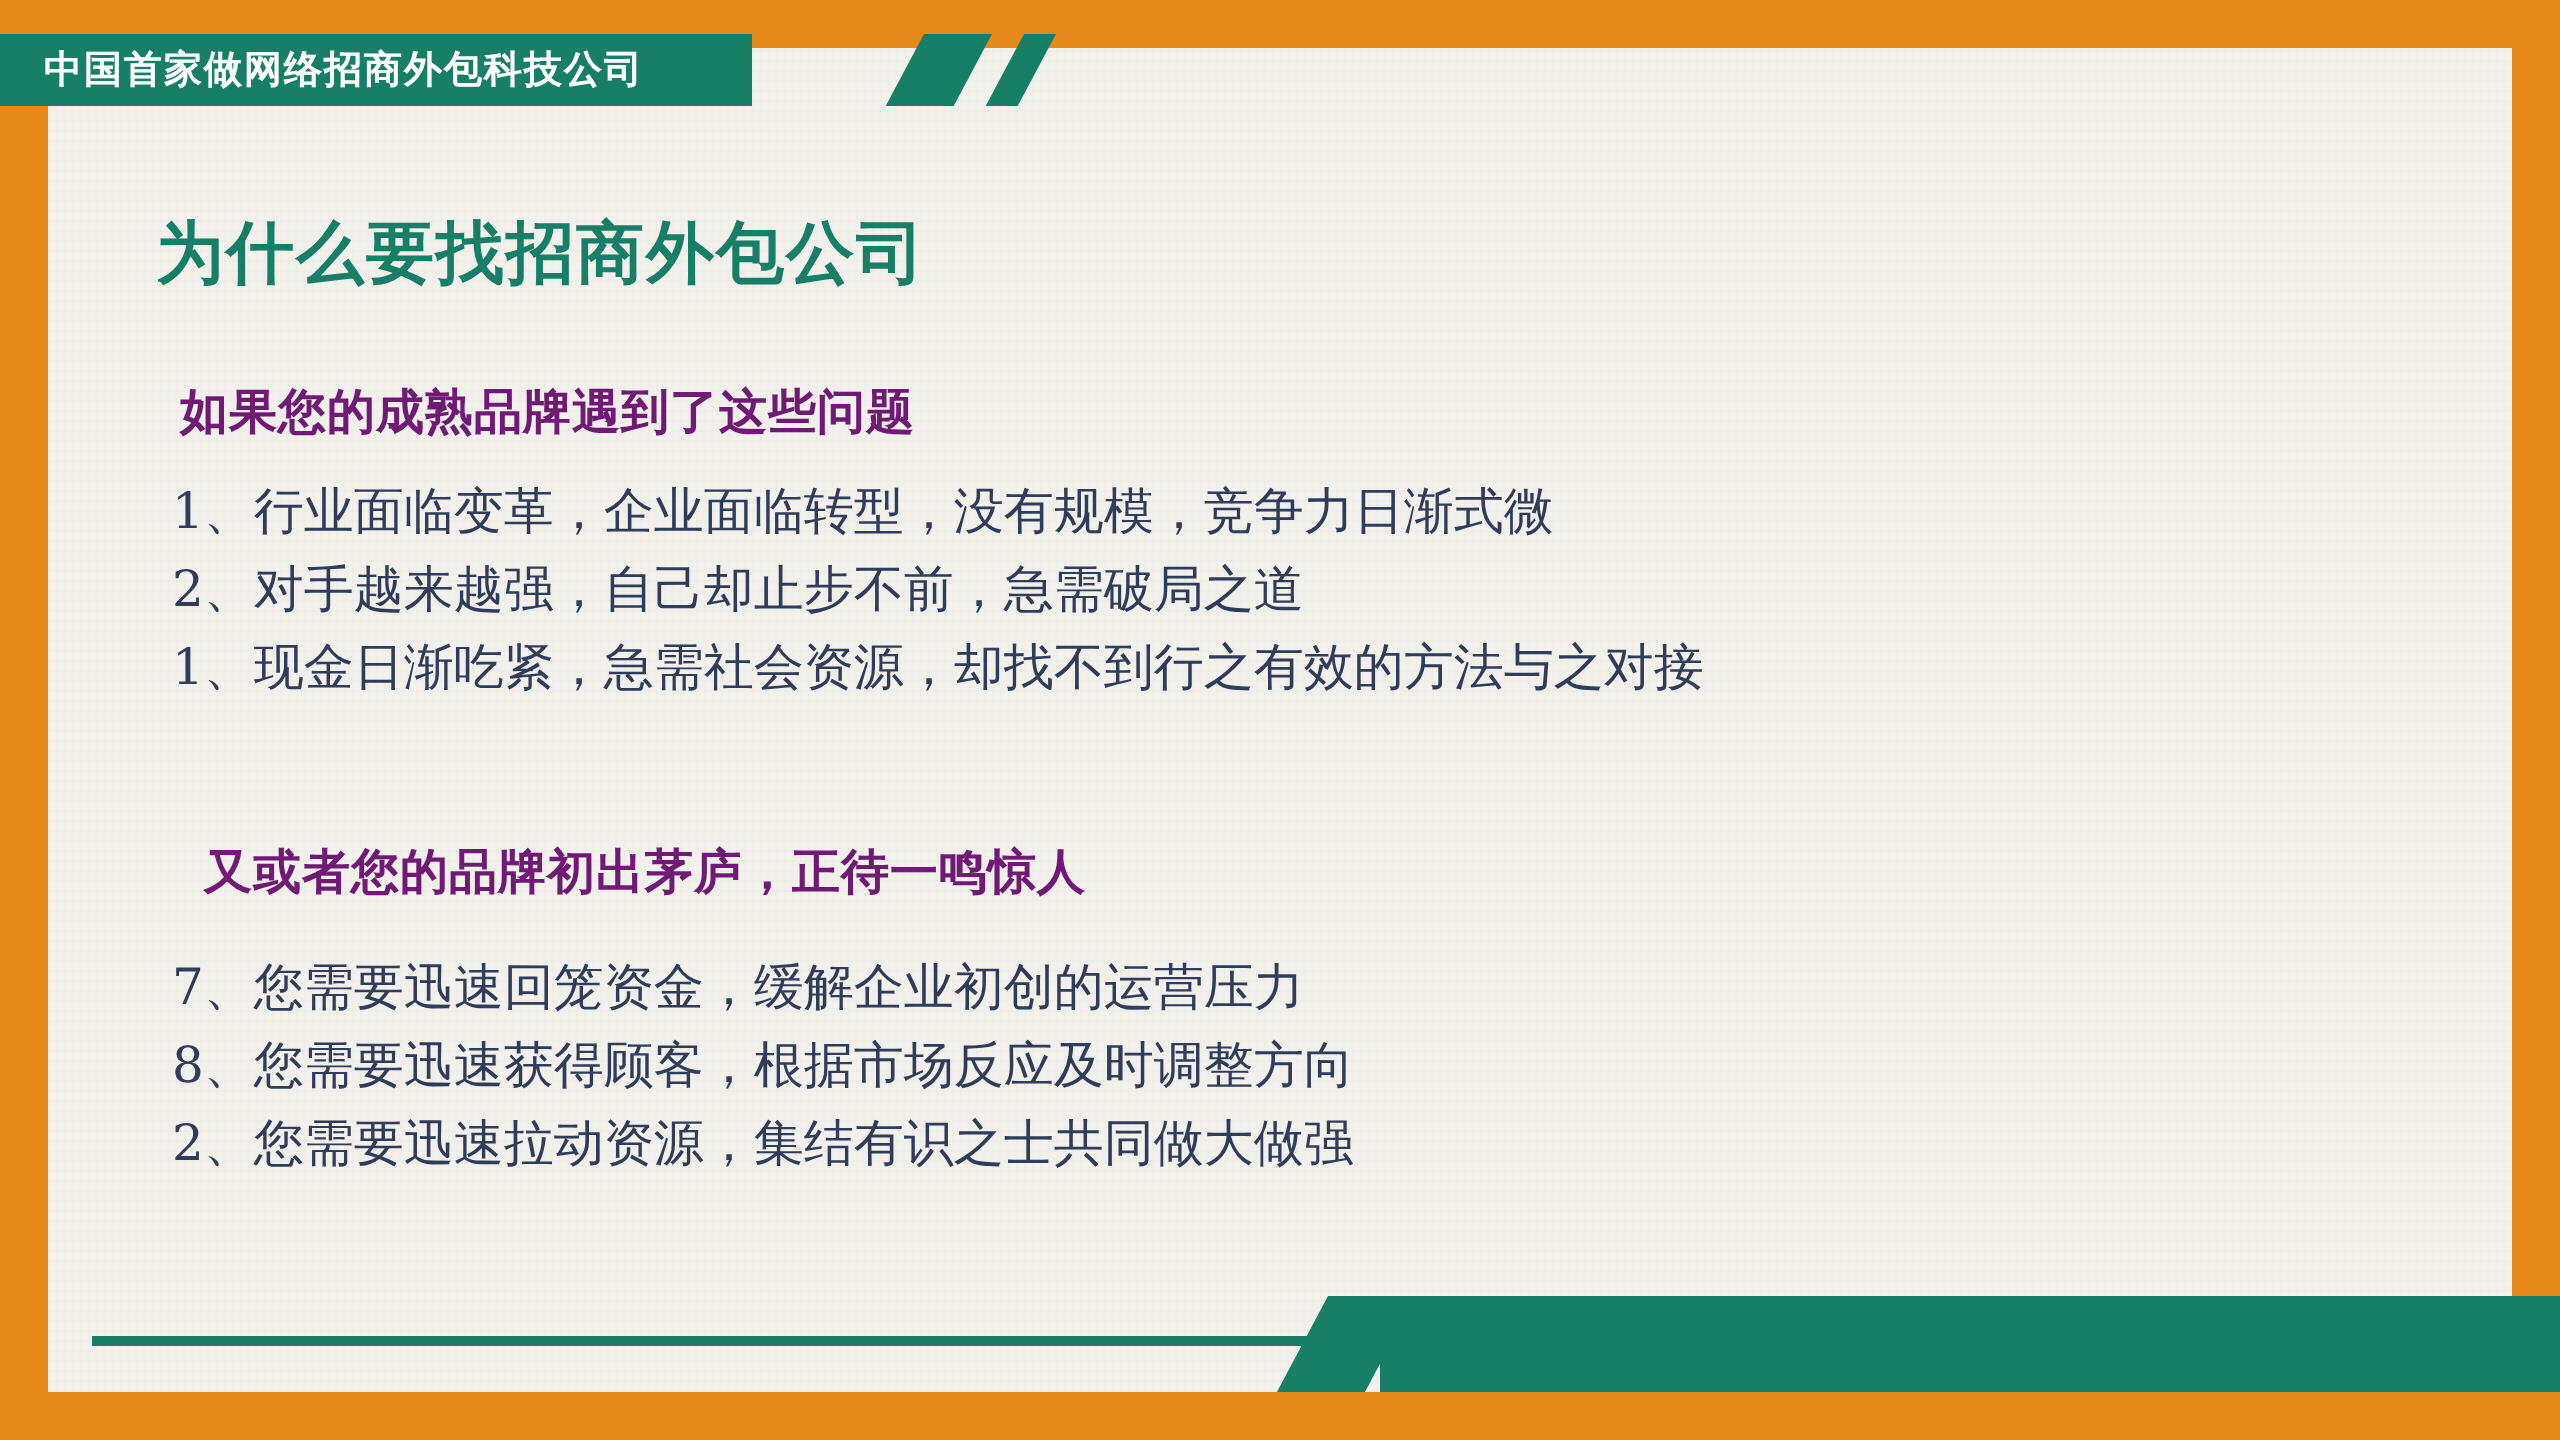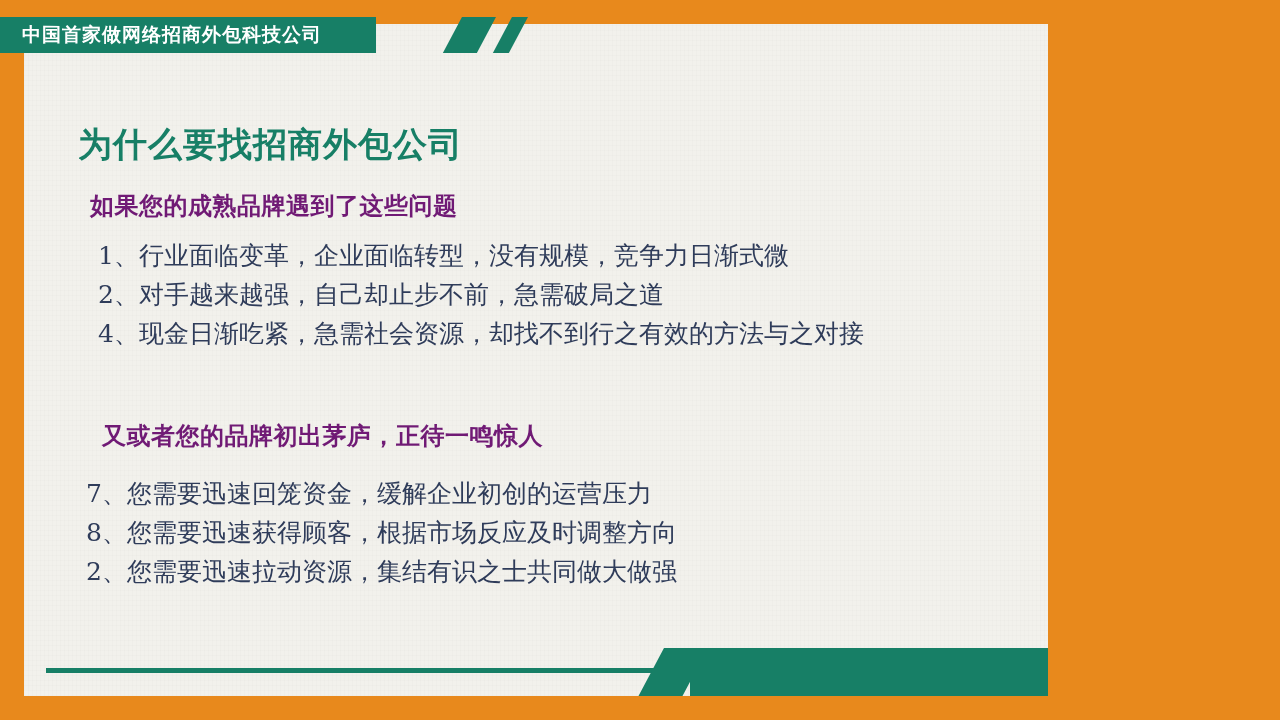--- a/index.html
+++ b/index.html
@@ -8,21 +8,21 @@
   }
   body {
     width: 1280px;
     height: 720px;
     overflow: hidden;
     font-family: "Liberation Sans", sans-serif;
     background: #E8891C;
   }
   .slide {
     position: relative;
-    width: 1048px;
+    width: 1280px;
     height: 720px;
     background: #E8891C;
     overflow: hidden;
   }
   
   .panel {
     position: absolute;
     left: 24px;
     top: 24px;
     width: 1232px;
@@ -67,21 +67,21 @@
     height: 36px;
     width: 16px;
     background: #177F66;
     transform: skewX(-28deg);
     transform-origin: top left;
   }
   
   .main-title {
     position: absolute;
     left: 78px;
-    top: 122px;
+    top: 104px;
     font-size: 34px;
     font-weight: bold;
     color: #177F66;
     letter-spacing: 1px;
   }
   
   .section-head {
     position: absolute;
     font-size: 24px;
     font-weight: bold;
@@ -92,21 +92,21 @@
   .section-head.two { left: 90px; top: 420px; margin-left: 12px; }
 
   .list {
     position: absolute;
     font-family: "DejaVu Serif", "Liberation Serif", serif;
     font-size: 25px;
     color: #2F3C5A;
     line-height: 39px;
     white-space: nowrap;
   }
-  .list.one { left: 98px; top: 236px; }
+  .list.one { left: 86px; top: 236px; }
   .list.two { left: 86px; top: 474px; }
   .list-item { display: block; }
 
   
   .bottom-bar {
     position: absolute;
     left: 690px;
     top: 648px;
     width: 590px;
     height: 48px;
@@ -152,21 +152,21 @@
   </div>
   <div class="ribbon-tail" style="left:462px;"></div>
   <div class="ribbon-tail2" style="left:512px;"></div>
 
   <div class="main-title">为什么要找招商外包公司</div>
 
   <div class="section-head one">如果您的成熟品牌遇到了这些问题</div>
   <div class="list one">
     <span class="list-item">1、行业面临变革，企业面临转型，没有规模，竞争力日渐式微</span>
     <span class="list-item">2、对手越来越强，自己却止步不前，急需破局之道</span>
-    <span class="list-item">4、现金日渐吃紧，急需社会资源，却找不到行之有效的方法与之对接</span>
+    <span class="list-item">1、现金日渐吃紧，急需社会资源，却找不到行之有效的方法与之对接</span>
   </div>
 
   <div class="section-head two">又或者您的品牌初出茅庐，正待一鸣惊人</div>
   <div class="list two">
     <span class="list-item">7、您需要迅速回笼资金，缓解企业初创的运营压力</span>
     <span class="list-item">8、您需要迅速获得顾客，根据市场反应及时调整方向</span>
     <span class="list-item">2、您需要迅速拉动资源，集结有识之士共同做大做强</span>
   </div>
 
   <div class="bottom-rule"></div>

